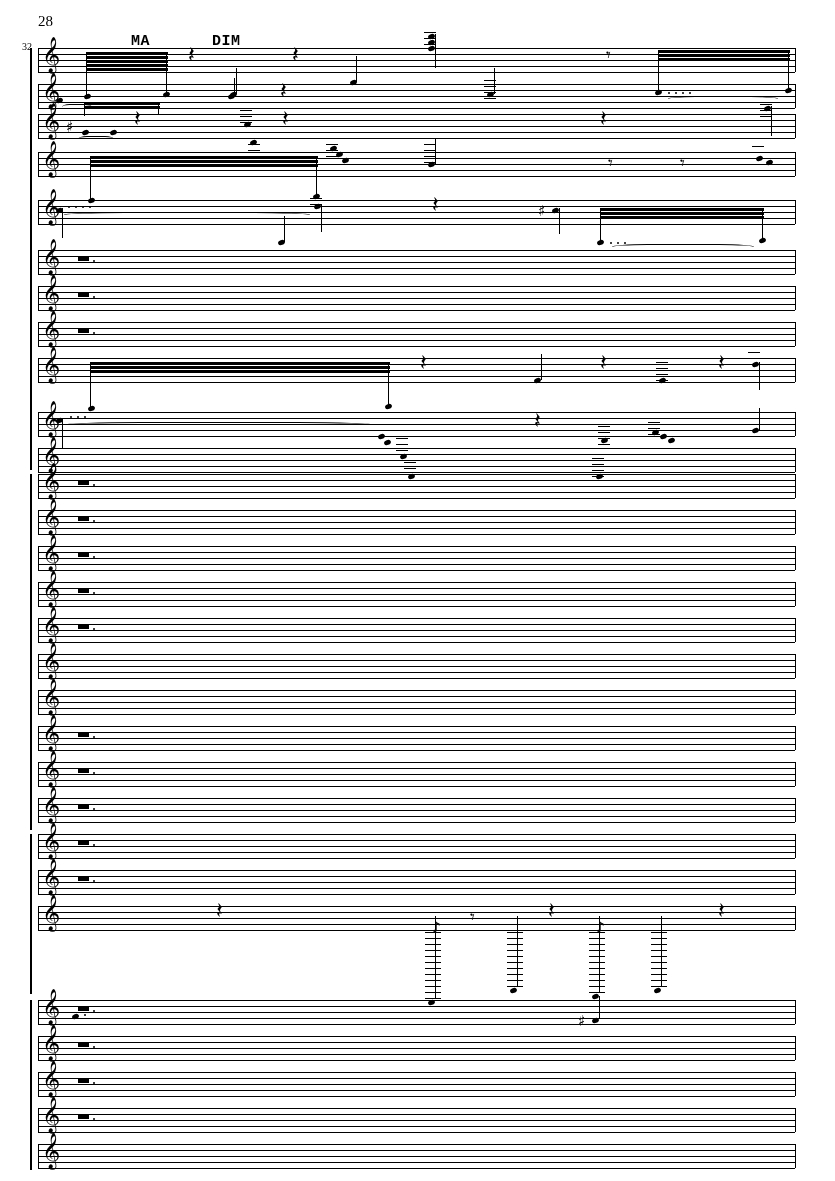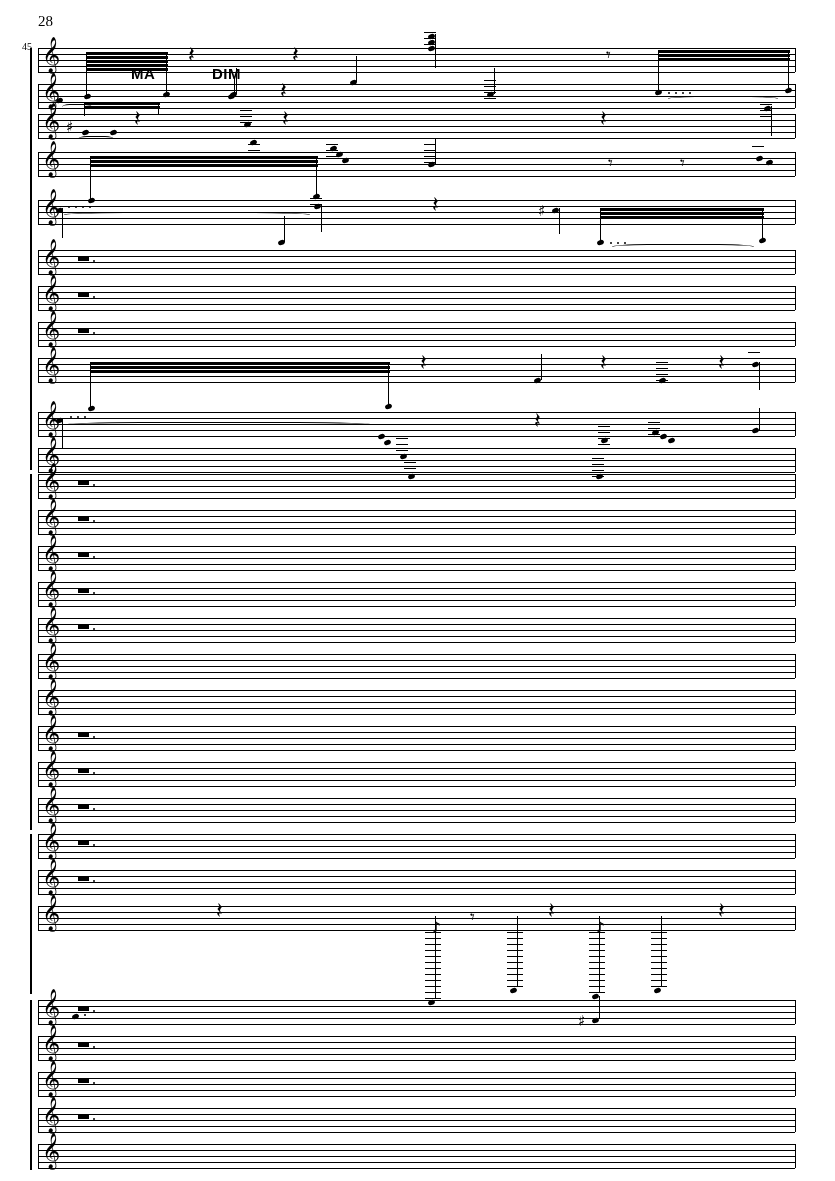--- a/index.html
+++ b/index.html
@@ -35,22 +35,21 @@
     left: 22px; top: 41px;
     font-size: 10px;
     font-family: "Liberation Serif", serif;
     color: #000;
   }
   .dyn-mark {
     position: absolute;
     font-size: 15px;
     font-weight: bold;
     letter-spacing: 0.5px;
-    font-family: Liberation Sans, sans-serif;
-    margin-top: 32px;
+    font-family: Liberation Mono, monospace;
   }
   .dyn-ma { left: 131px; top: 33px; }
   .dyn-dim { left: 212px; top: 33px; }
   .staff {
     position: absolute;
     left: 0;
     width: 100%;
   }
   .staff .line {
     position: absolute;
@@ -162,21 +161,21 @@
     line-height: 1;
     font-family: "DejaVu Sans", sans-serif;
   }
 </style>
 </head>
 <body>
 
 <div class="page">
 
   <div class="page-number">28</div>
-  <div class="measure-number">45</div>
+  <div class="measure-number">32</div>
 
   <div class="dyn-mark dyn-ma">MA</div>
   <div class="dyn-mark dyn-dim">DIM</div>
 
   <div id="staff-layer">
       <div class="staff" style="left: 38px; top: 48px; width: 757px; height: 24px;">
         <div class="line" style="top: 0px;"></div>
         <div class="line" style="top: 6px;"></div>
         <div class="line" style="top: 12px;"></div>
         <div class="line" style="top: 18px;"></div>

